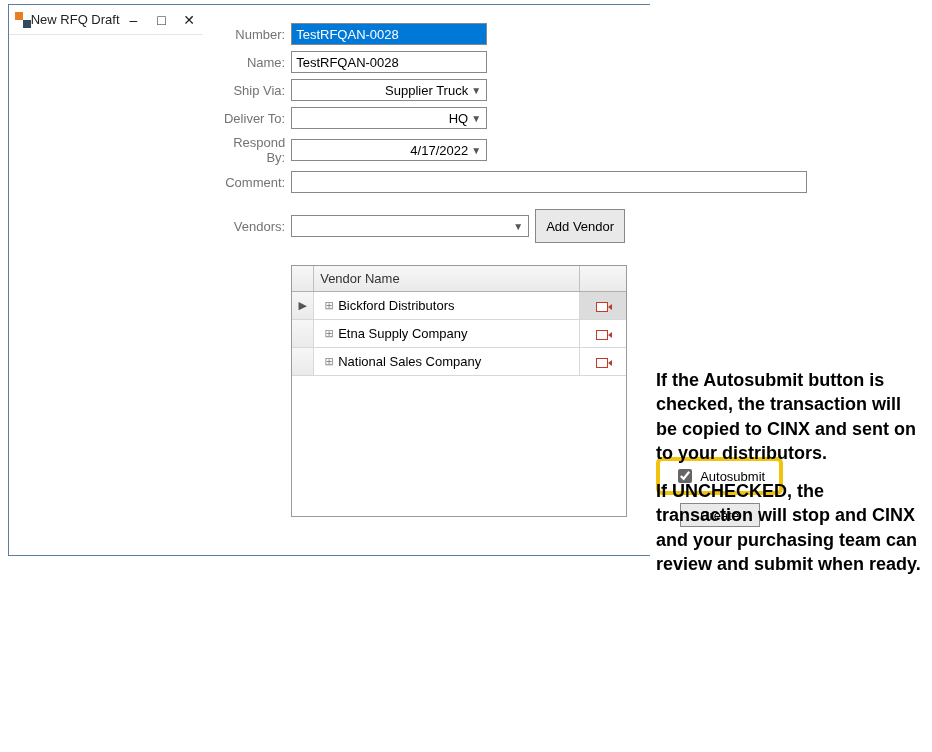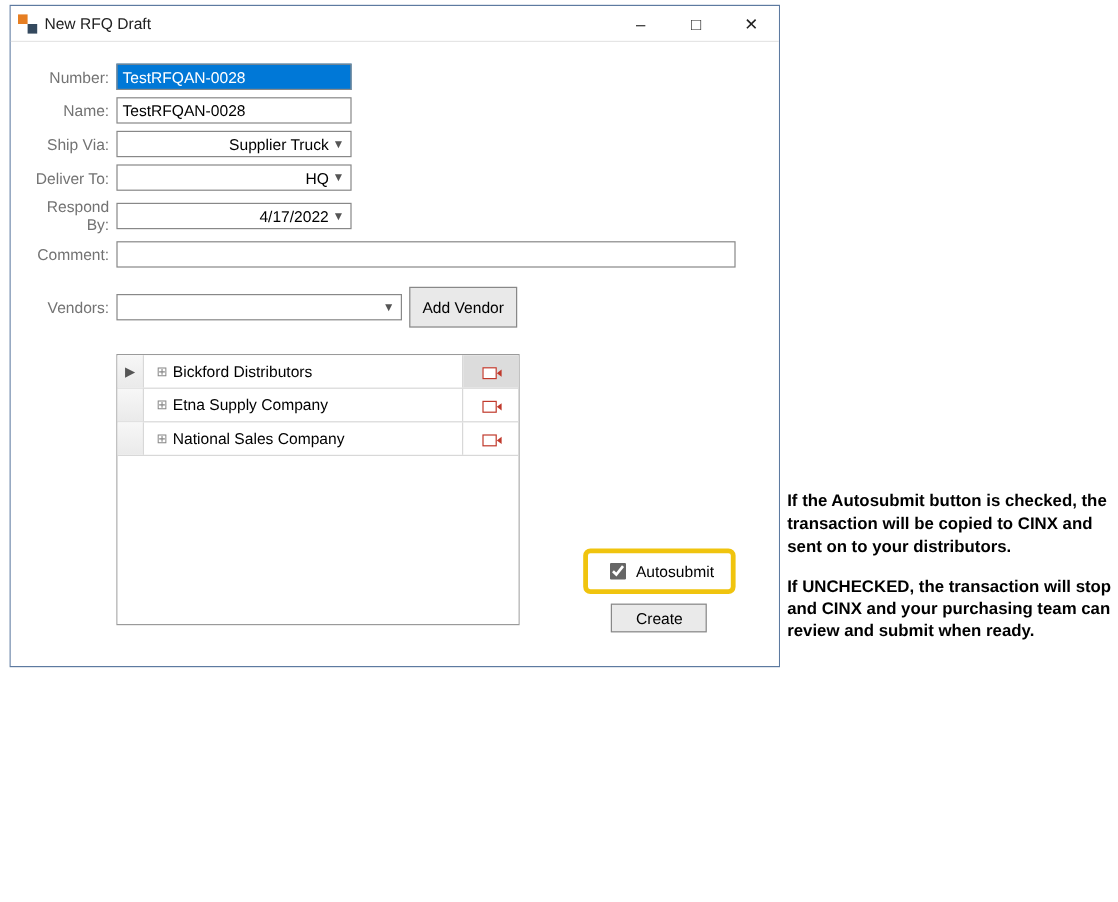--- a/index.html
+++ b/index.html
@@ -15,21 +15,21 @@
   }
   .window {
     position: absolute;
     left: 8px;
     top: 4px;
     width: 642px;
     height: 552px;
     border: 1px solid #5d7aa0;
     background: #fff;
     display: flex;
-    flex-direction: column;
+    flex-direction: row;
   }
   .titlebar {
     height: 30px;
     display: flex;
     align-items: center;
     padding-left: 6px;
     background: #fff;
     border-bottom: 1px solid #e5e5e5;
   }
   .app-icon {
@@ -242,25 +242,24 @@
     align-items: center;
     justify-content: center;
   }
   
   .annotation {
     position: absolute;
     left: 656px;
     top: 368px;
     width: 270px;
     font-family: Arial, sans-serif;
-    font-size: 14px;
+    font-size: 18px;
     font-weight: bold;
     line-height: 1.35;
     color: #000;
-    margin-top: 40px;
   }
   .annotation p { margin: 0 0 14px 0; }
 </style>
 </head>
 <body>
 
 <div class="window">
   <div class="titlebar">
     <span class="app-icon"></span>
     <span class="title-text">New RFQ Draft</span>
@@ -318,20 +317,25 @@
       <div class="combo vendor-combo">
         <span></span>
         <span class="arrow">▼</span>
       </div>
       <div class="btn">
         <span>Add Vendor</span>
       </div>
     </div>
 
     <div class="grid-wrap">
+      <div class="grid-header">
+        <div class="hcell rowhead"></div>
+        <div class="hcell name">Vendor Name</div>
+        <div class="hcell act"></div>
+      </div>
       <div class="grid-body">
 
         <div class="grow sel">
           <div class="gcell rowhead">▶</div>
           <div class="gcell namewrap">
             <div class="gcell exp">⊞</div>
             <span>Bickford Distributors</span>
           </div>
           <div class="gcell act">
             <span class="del-icon"></span>

